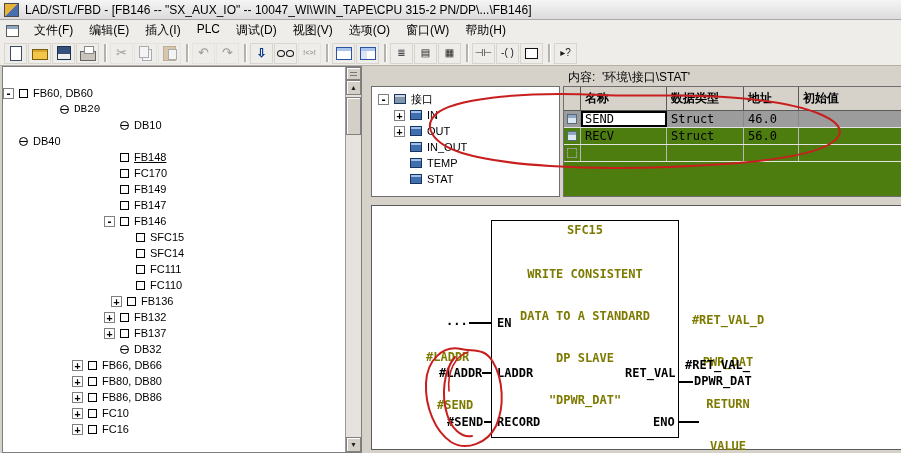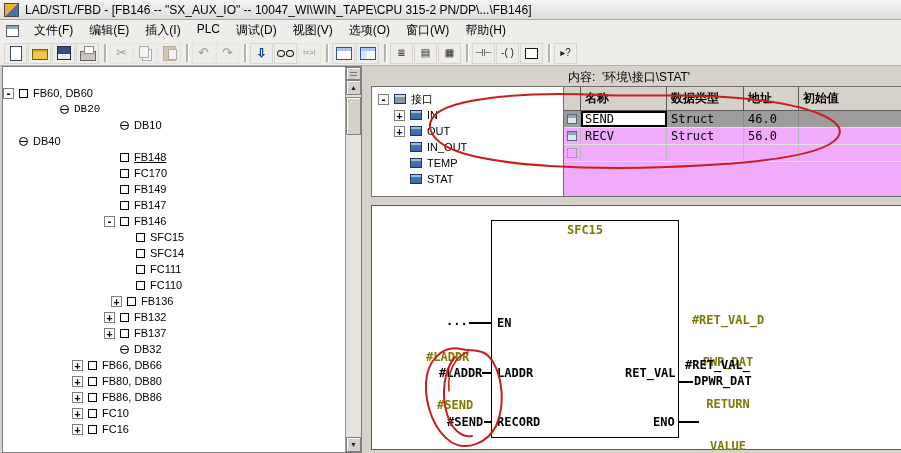--- a/index.html
+++ b/index.html
@@ -77,31 +77,31 @@
   .sb-grip::before { content:""; position:absolute; left:3px; right:3px; top:4px; height:1px; background:#777; box-shadow:0 3px 0 #777; }
   .sb-up { top:13px; } .sb-up::before { content:"▲"; }
   .sb-down { bottom:0; } .sb-down::before { content:"▼"; }
   .sb-thumb { position:absolute; left:0; top:30px; width:15px; height:38px; background:#d4d0c8;
     border:1px solid #808080; box-shadow:inset 1px 1px 0 #fff; }
 
   
   .content-label { position:absolute; left:568px; top:69px; font-size:12px; white-space:pre; }
 
   
-  .iface-panel { position:absolute; left:371px; top:86px; width:208px; height:111px;
+  .iface-panel { position:absolute; left:371px; top:86px; width:189px; height:111px;
     background:#fff; border:1px solid #6e6e6e; padding-top:4px; font-size:11px; }
   .if-row { height:16px; display:flex; align-items:center; white-space:nowrap; }
   .if-icon { width:12px; height:10px; flex:none; margin-left:5px; background:#3f6fae;
     border:1px solid #17355e; box-shadow:inset 0 2px 0 #9fc0e8; }
   .if-icon.root { background:#8496aa; box-shadow:inset 0 2px 0 #cdd8e4; }
   .if-label { margin-left:5px; }
 
   
   .var-panel { position:absolute; left:563px; top:86px; width:338px; height:111px;
-    background:#f0abfc; border:1px solid #6e6e6e; border-right:none; font-size:12px; }
+    background:#4d7c0f; border:1px solid #6e6e6e; border-right:none; font-size:12px; }
   .vt-header { display:flex; height:24px; }
   .vt-header .vt-cell { background:#d6d2ca; border-right:1px solid #5a5a5a; border-bottom:1px solid #5a5a5a;
     font-weight:bold; display:flex; align-items:center; padding-left:4px; }
   .vt-row { display:flex; height:17px; border-bottom:1px solid #e2e2e2; }
   .vt-row .vt-cell { border-right:1px solid #b8b8b8; display:flex; align-items:center; padding-left:4px;
     font-family:"DejaVu Sans Mono",monospace; overflow:hidden; }
   .vt-icon-col { width:17px; flex:none; justify-content:center; padding-left:0 !important; }
   .vt-name { width:86px; flex:none; }
   .vt-type { width:77px; flex:none; }
   .vt-addr { width:55px; flex:none; }
@@ -409,20 +409,26 @@
     <div class="vt-cell vt-name"></div>
     <div class="vt-cell vt-type"></div>
     <div class="vt-cell vt-addr"></div>
     <div class="vt-cell vt-init"></div>
   </div>
 </div>
 
 <div class="diagram-panel">
   <div class="blk-box"></div>
   <div class="dg olive" style="left:119px; top:17px; width:188px; text-align:center">SFC15</div>
+  <div class="dg olive" style="left:119px; top:33px; width:188px; text-align:center">
+    <div>WRITE CONSISTENT</div>
+    <div>DATA TO A STANDARD</div>
+    <div>DP SLAVE</div>
+    <div>"DPWR_DAT"</div>
+  </div>
 
   <div class="dg" style="left:125px; top:110px">EN</div>
   <div class="dg" style="left:125px; top:160px">LADDR</div>
   <div class="dg" style="left:125px; top:209px">RECORD</div>
   <div class="dg" style="left:253px; top:160px">RET_VAL</div>
   <div class="dg" style="left:281px; top:209px">ENO</div>
 
   <div class="wire" style="left:97px; top:116px; width:22px"></div>
   <div class="wire" style="left:110px; top:166px; width:9px"></div>
   <div class="wire" style="left:112px; top:215px; width:7px"></div>

